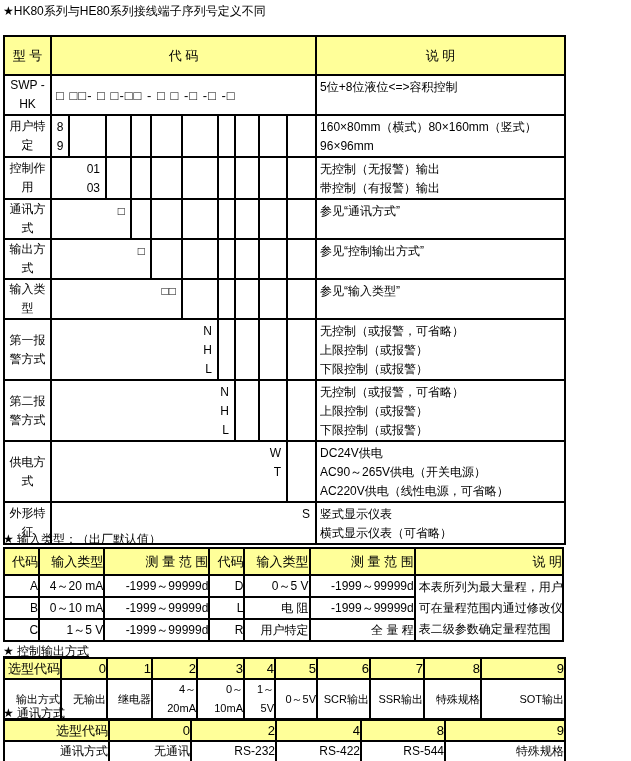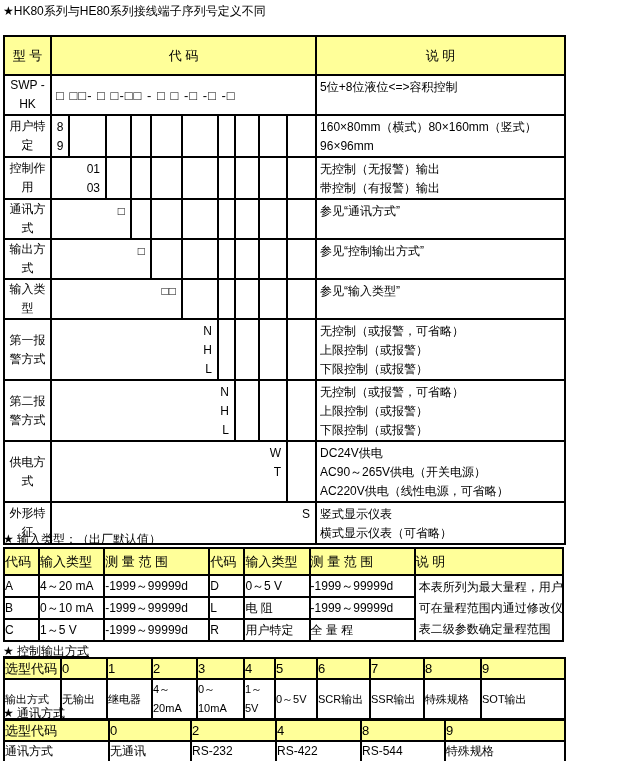--- a/index.html
+++ b/index.html
@@ -21,21 +21,21 @@
   .mt .code{text-align:right;padding:2px 5px 0 0;}
   .mt .code.ctr{text-align:center;padding:2px 0 0 0;}
   .mt .fmt{text-align:left;padding:0 0 0 4px;vertical-align:middle;font-size:13px;
            letter-spacing:1px;white-space:nowrap;}
   .mt .desc{text-align:left;padding:2px 0 0 3px;}
   .mt .desc div{white-space:nowrap;}
   .mt .e{background:#fff;}
 
   
   .bt{left:3px;width:561px;}
-  .bt td{text-align:left;vertical-align:middle;}
+  .bt td{text-align:right;vertical-align:middle;}
   .in-tbl{top:547px;}
   .in-tbl .note{text-align:left;padding:1px 0 0 3px;vertical-align:top;line-height:21px;}
   .in-tbl .note div{white-space:nowrap;}
   .sec-title{font-size:12px;white-space:nowrap;left:3px;text-decoration:underline;}
   .out-tbl{top:657px;}
   .out-tbl .val td{font-size:11px;}
   .cm-tbl{top:719px;}
 </style>
 </head>
 <body>

